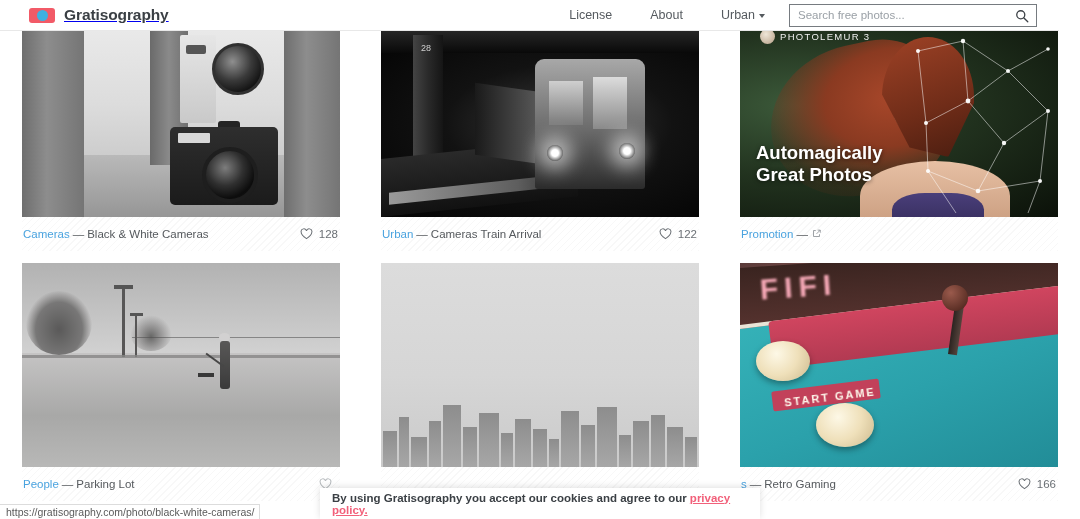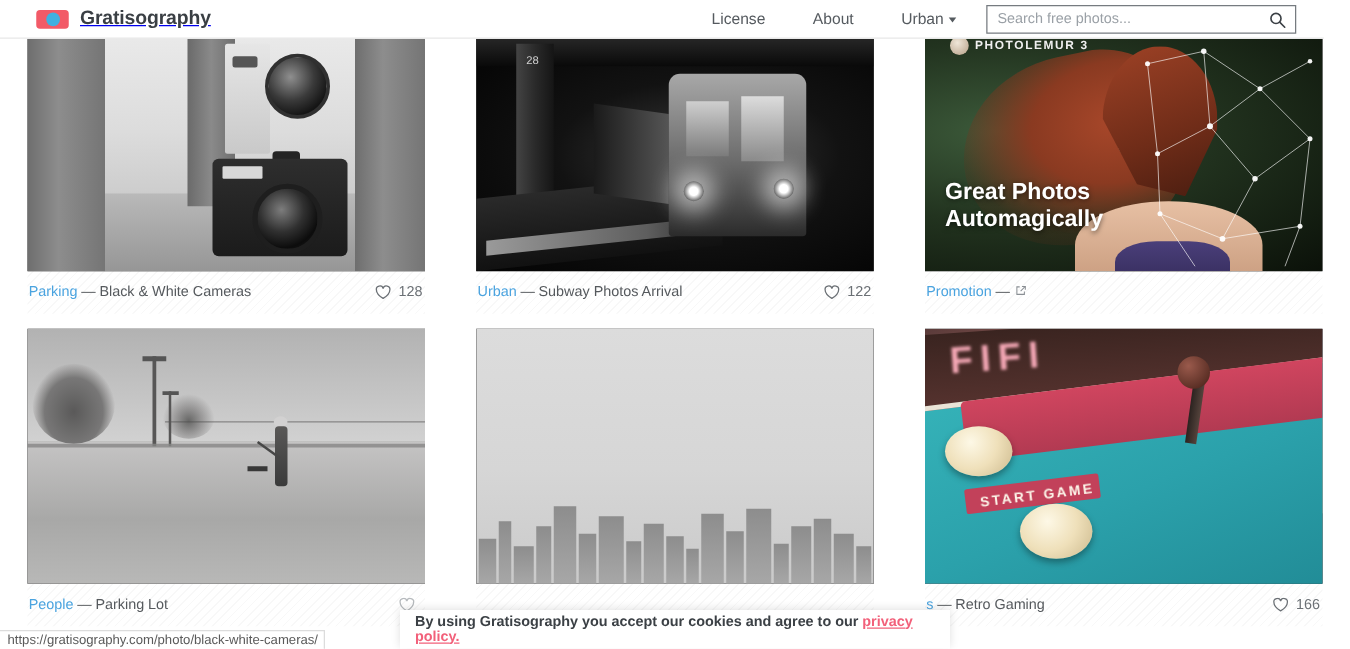--- a/index.html
+++ b/index.html
@@ -263,21 +263,21 @@
   
   .art-promo {
     width: 100%; height: 100%;
     background: radial-gradient(ellipse at 18% 40%, #3c5a3a 0%, #22331f 45%, #0b1109 100%);
     position: relative; overflow: hidden;
   }
   .promo-logo {
     position: absolute; left: 20px; top: -2px;
     display: flex; align-items: center; gap: 5px;
     color: #f0f0f0;
-    font-size: 9.5px; font-weight: bold; letter-spacing: 1.3px;
+    font-size: 9.5px; font-weight: normal; letter-spacing: 1.3px;
   }
   .promo-logo-dot {
     width: 15px; height: 15px; border-radius: 50%;
     background: radial-gradient(circle at 40% 35%, #efe6d8, #b59f86);
   }
   .promo-hair {
     position: absolute; left: 30px; top: 14px;
     width: 175px; height: 150px;
     background: radial-gradient(ellipse at 72% 40%, #a8472a 0%, #8a3a21 38%, rgba(110,45,25,0.2) 70%, transparent 100%);
     border-radius: 60% 40% 45% 55%;
@@ -517,21 +517,21 @@
           <div class="stone-r"></div>
           <div class="stone-mid"></div>
           <div class="cam-top"></div>
           <div class="cam-lens-top"></div>
           <div class="cam-hump"></div>
           <div class="cam-body"></div>
           <div class="cam-lens-main"></div>
         </div>
       </a>
       <div class="caption">
-        <a class="cat-link" href="#">Parking</a>
+        <a class="cat-link" href="#">Cameras</a>
         <span>—</span>
         <span class="cap-title" style="margin-left:3px">Black &amp; White Cameras</span>
         <span class="likes">
           <svg width="13" height="12" viewBox="0 0 18 16" fill="none" stroke="#6b7075" stroke-width="1.4">
             <path d="M9 14.5S1.6 9.8 1.6 5.4A3.7 3.7 0 0 1 9 3.8a3.7 3.7 0 0 1 7.4 1.6c0 4.4-7.4 9.1-7.4 9.1z"></path>
           </svg>
           <span>128</span>
         </span>
       </div>
     </div>
@@ -549,21 +549,21 @@
             <div class="train-win"></div>
             <div class="train-win2"></div>
             <div class="headlamp l"></div>
             <div class="headlamp r"></div>
           </div>
         </div>
       </a>
       <div class="caption">
         <a class="cat-link" href="#">Urban</a>
         <span>—</span>
-        <span class="cap-title" style="margin-left:3px">Subway Photos Arrival</span>
+        <span class="cap-title" style="margin-left:3px">Cameras Train Arrival</span>
         <span class="likes">
           <svg width="13" height="12" viewBox="0 0 18 16" fill="none" stroke="#6b7075" stroke-width="1.4">
             <path d="M9 14.5S1.6 9.8 1.6 5.4A3.7 3.7 0 0 1 9 3.8a3.7 3.7 0 0 1 7.4 1.6c0 4.4-7.4 9.1-7.4 9.1z"></path>
           </svg>
           <span>122</span>
         </span>
       </div>
     </div>
 
     <div class="card">
@@ -597,22 +597,22 @@
               <circle cx="60" cy="70" r="2.4"></circle>
                 <circle cx="18" cy="92" r="2"></circle>
               <circle cx="96" cy="112" r="2.2"></circle>
                 <circle cx="140" cy="80" r="2"></circle>
               <circle cx="70" cy="160" r="2.3"></circle>
                 <circle cx="20" cy="140" r="2"></circle>
               <circle cx="132" cy="150" r="2"></circle>
             </g>
           </svg>
           <div class="promo-text">
+            <div>Automagically</div>
             <div>Great Photos</div>
-            <div>Automagically</div>
           </div>
         </div>
       </a>
       <div class="caption">
         <a class="cat-link" href="#">Promotion</a>
         <span>—</span>
         <span class="ext-icon">
           <svg width="9" height="9" viewBox="0 0 12 12" fill="none" stroke="#8a8f94" stroke-width="1.1">
             <path d="M5 2H2v8h8V7"></path>
               <path d="M7.5 1.5H11V5"></path>

